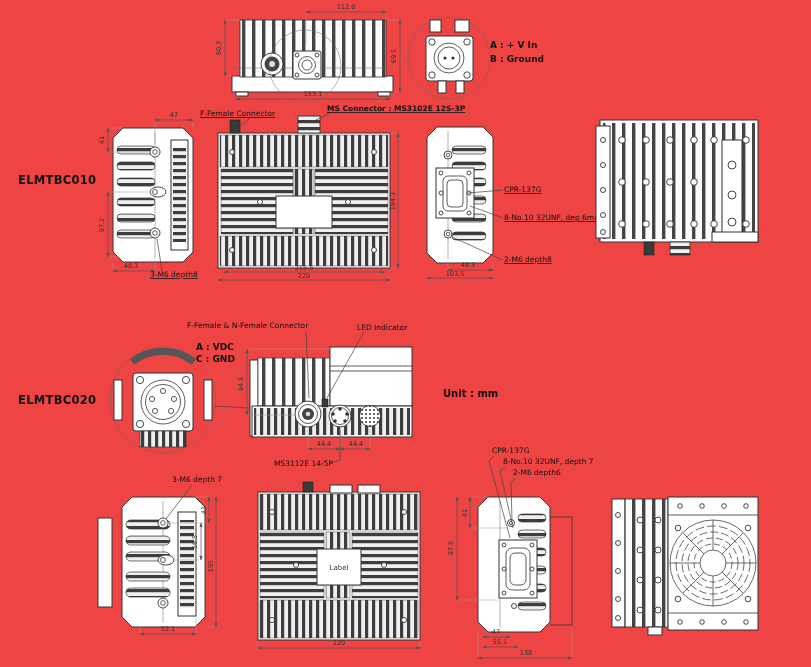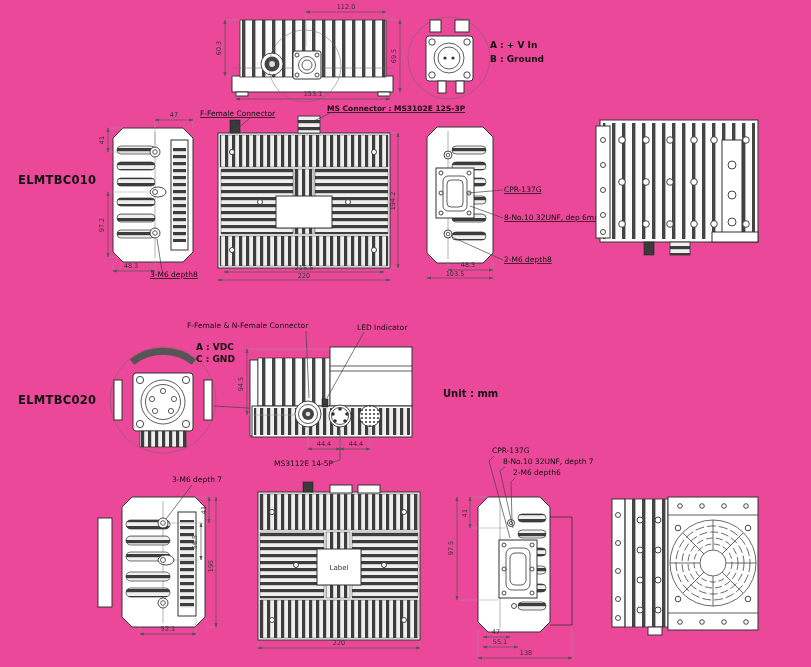--- a/index.html
+++ b/index.html
@@ -1,16 +1,16 @@
 <!DOCTYPE html>
 <html><head>
 <meta charset="utf-8">
 <style>
   html,body { margin:0; padding:0; background:#fff; }
-  #stage { position:relative; width:811px; height:667px; background:#ec4899; overflow:hidden;text-decoration:underline; }
+  #stage { position:relative; width:811px; height:667px; background:#ef4444; overflow:hidden;text-decoration:underline; }
   svg { display:block; }
   text { font-family:"DejaVu Sans","Liberation Sans",sans-serif; fill:#222; }
   .dim  { font-size:6.5px; fill:#333; }
   .lbl  { font-size:7.5px; fill:#111; }
   .lblb { font-size:7.5px; font-weight:bold; fill:#111; }
   .und  { text-decoration:underline; }
   .model{ font-size:11.5px; font-weight:bold; fill:#111; letter-spacing:.3px; }
   .pin  { font-size:9px; font-weight:bold; fill:#111; }
   .unit { font-size:10px; font-weight:bold; fill:#111; }
   .tiny { font-size:7px; fill:#333; }

